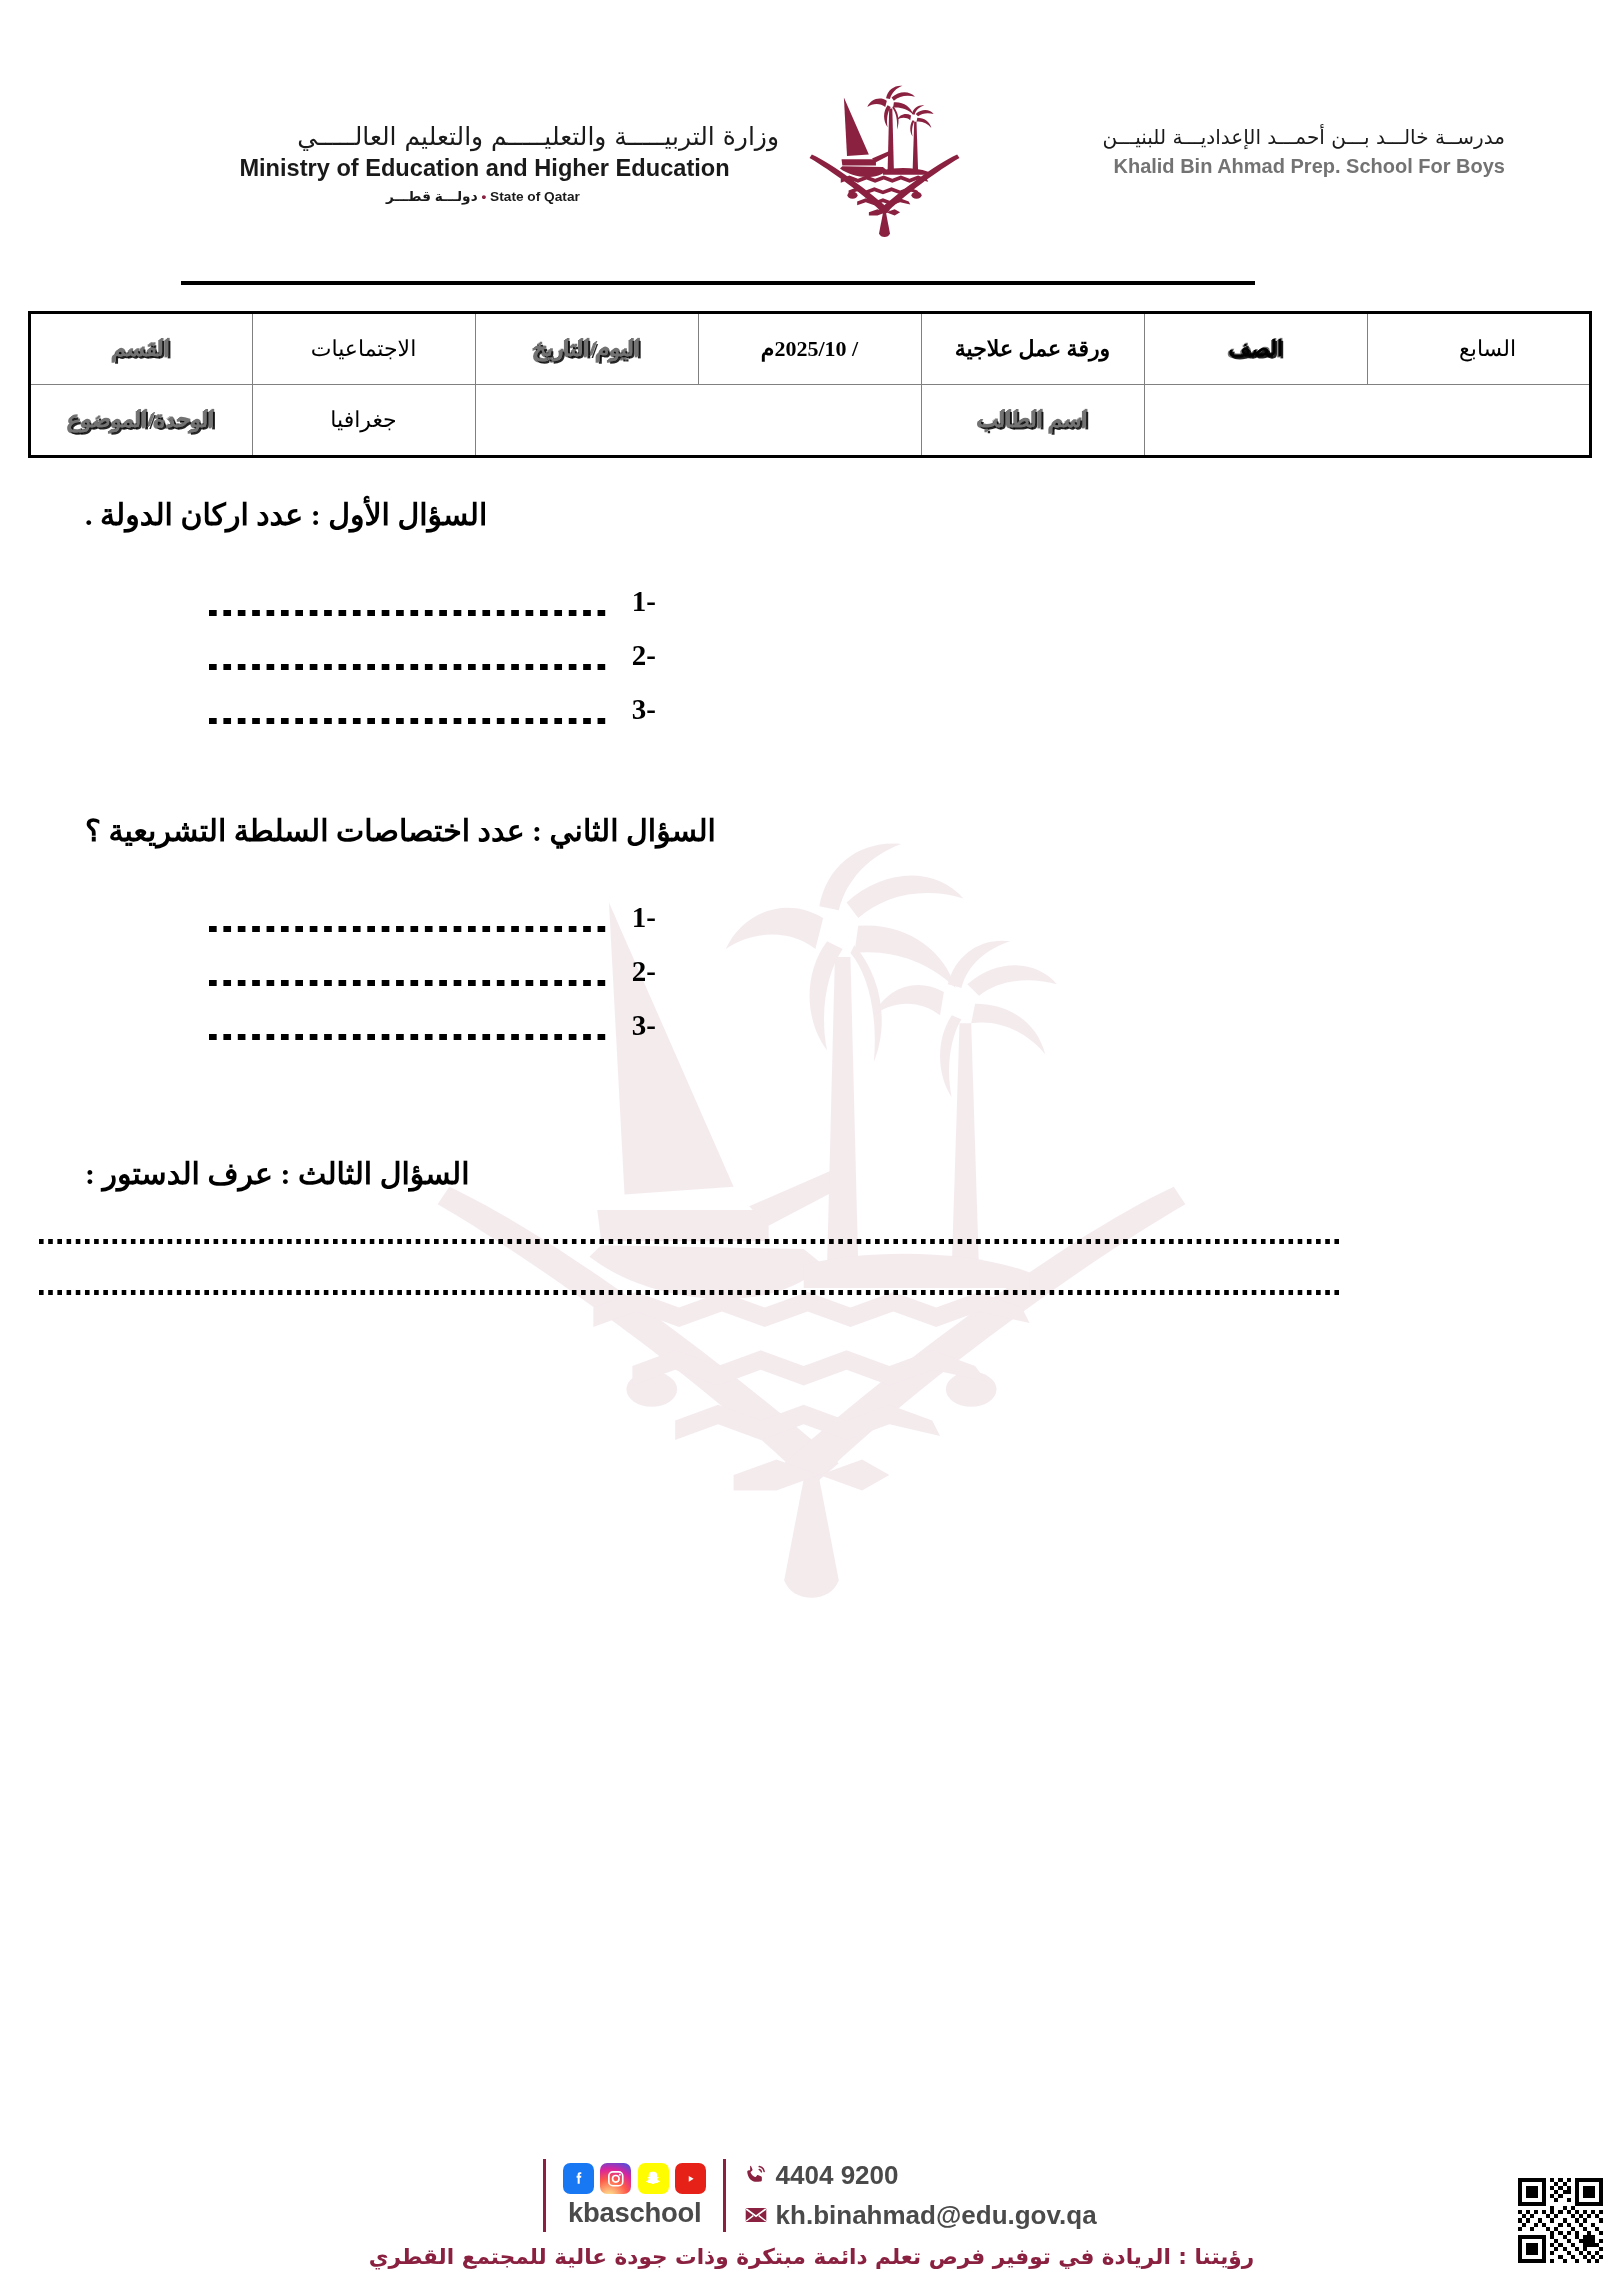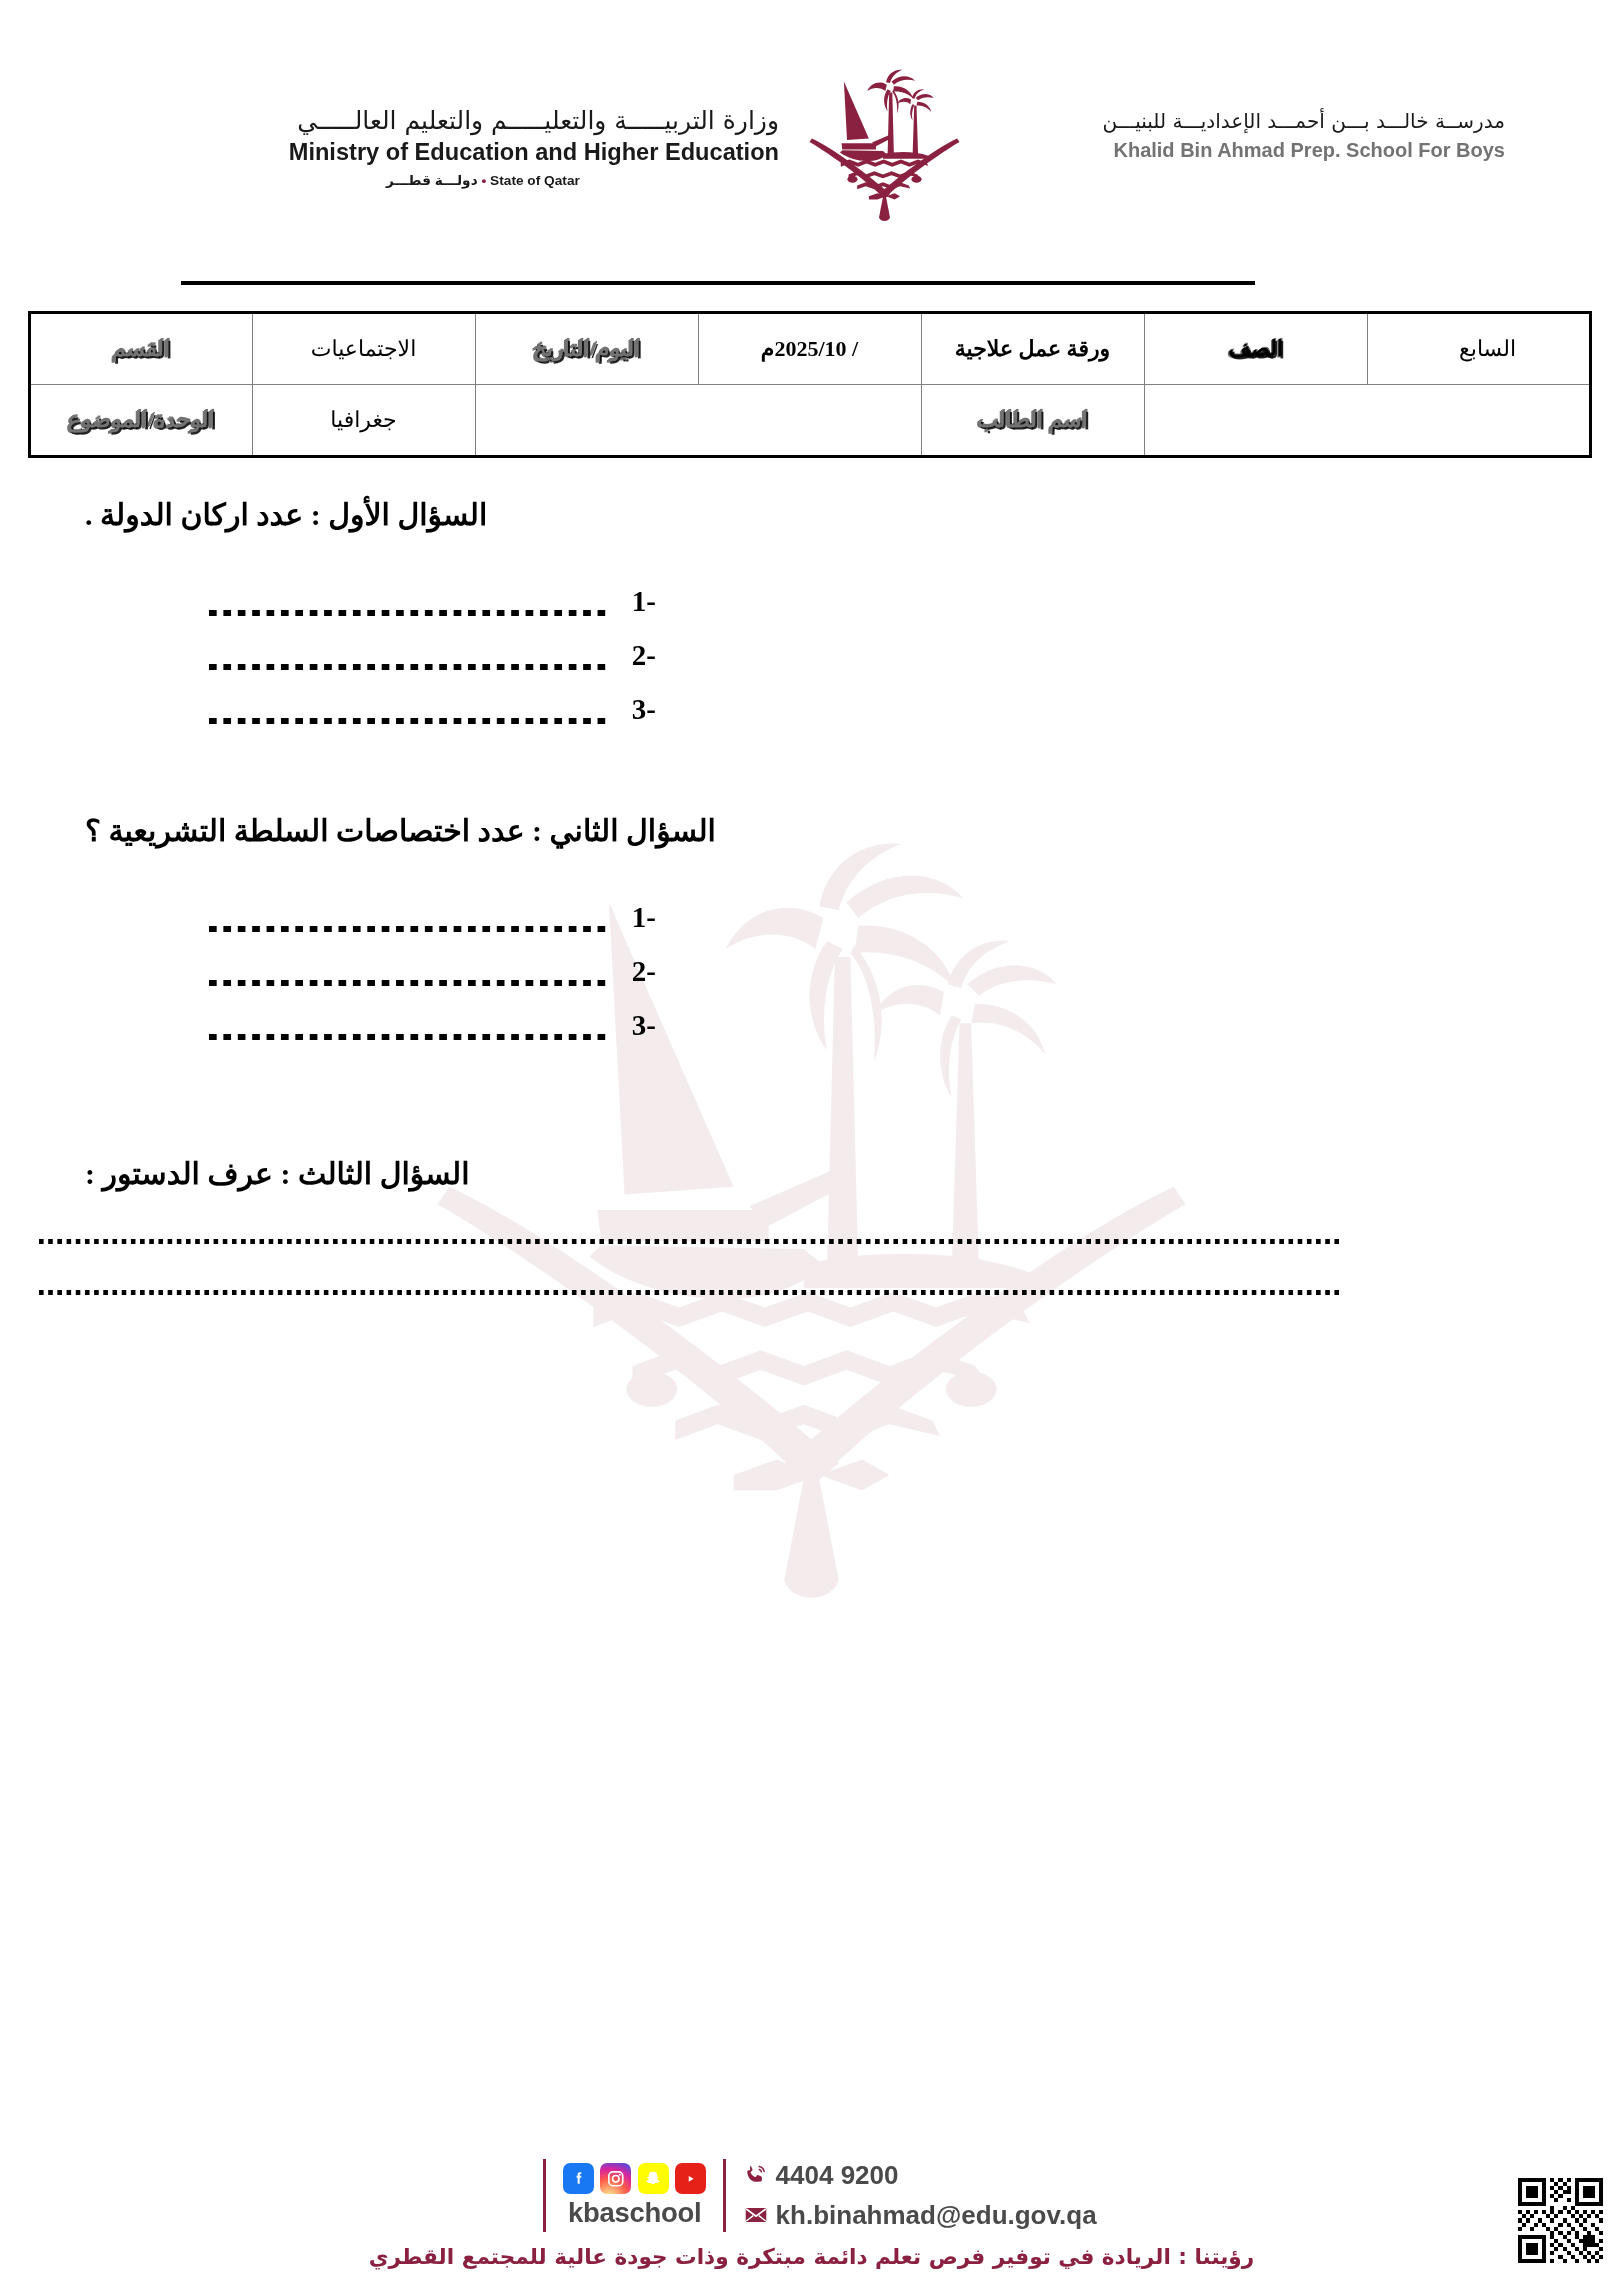--- a/index.html
+++ b/index.html
@@ -13,21 +13,21 @@
     height: 2295px;
     position: relative;
     font-family: "Liberation Serif", "DejaVu Serif", serif;
     color: #000000;
     overflow: hidden;
   }
 
   
   .page-header {
     position: absolute;
-    top: 0;
+    top: 16px;
     left: 0;
     width: 1623px;
     height: 249px;
   }
   .ministry-block {
     position: absolute;
     left: 190px;
     top: 105px;
     width: 589px;
     text-align: right;
@@ -40,21 +40,21 @@
     color: #1a1a1a;
     line-height: 1.25;
     white-space: nowrap;
   }
   .ministry-en {
     font-family: "Liberation Sans", "DejaVu Sans", sans-serif;
     font-weight: bold;
     font-size: 23.6px;
     color: #1a1a1a;
     direction: ltr;
-    text-align: right;
+    text-align: center;
     line-height: 1.25;
     margin-top: 1.3px;
     white-space: nowrap;
   }
   .ministry-state {
     font-family: "Liberation Sans", "DejaVu Sans", sans-serif;
     font-weight: bold;
     font-size: 13.7px;
     color: #1a1a1a;
     text-align: left;

